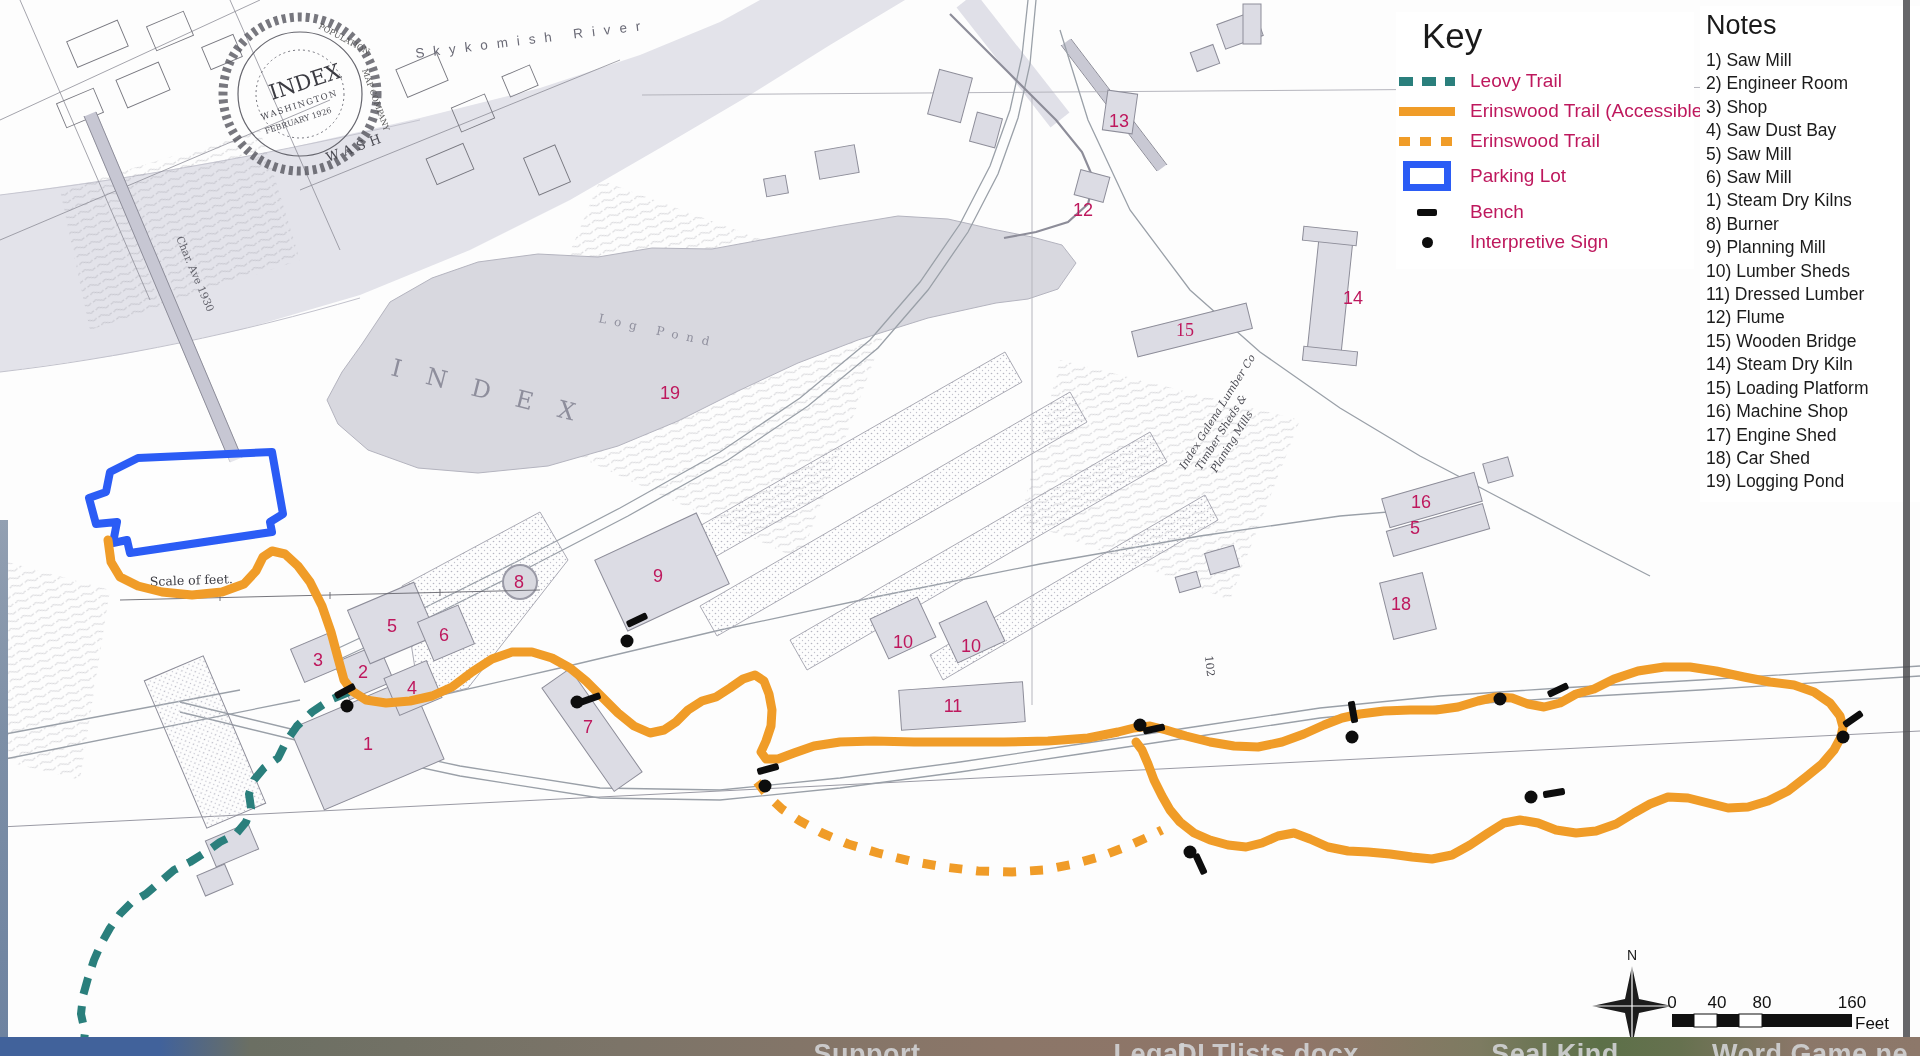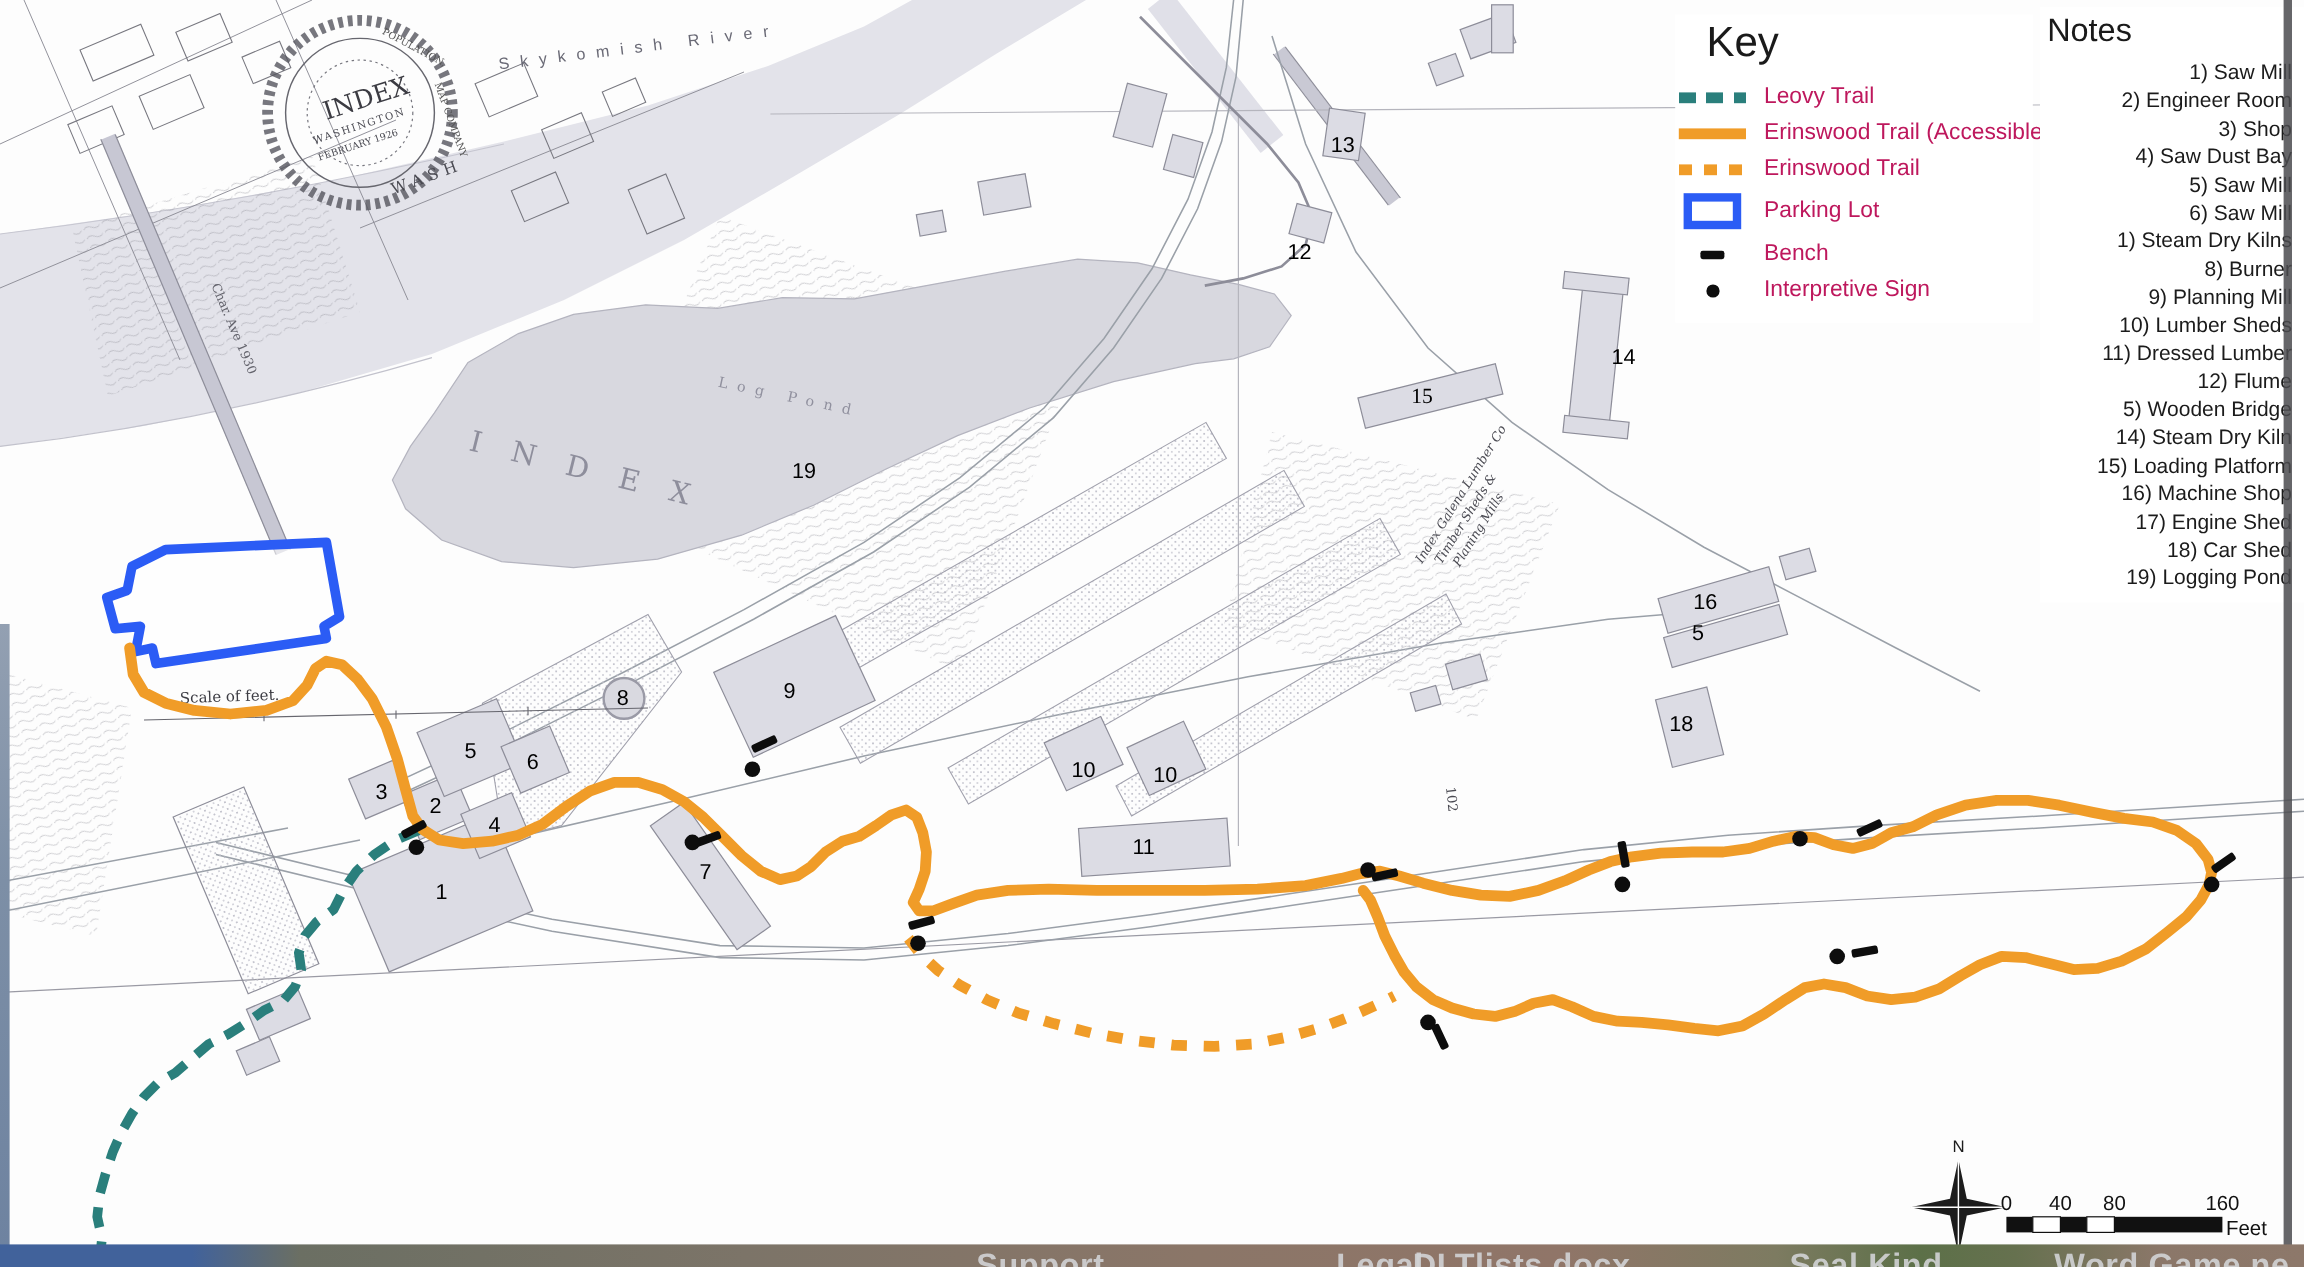--- a/index.html
+++ b/index.html
@@ -2,21 +2,21 @@
 <html><head>
 <meta charset="utf-8">
 <style>
   html,body{margin:0;padding:0;background:#ffffff;}
   body{width:1920px;height:1056px;overflow:hidden;position:relative;
        font-family:"Liberation Sans",sans-serif;}
   #stage{position:absolute;inset:0;width:1920px;height:1056px;background:#fdfdfd;}
   #map-svg{position:absolute;left:0;top:0;z-index:1;}
   #markers{position:absolute;inset:0;z-index:2;pointer-events:none;}
   .map-num{position:absolute;transform:translate(-50%,-50%);
-           font-size:18px;color:#000000;white-space:nowrap;}
+           font-size:18px;color:#be185d;white-space:nowrap;}
   .bench-marker{position:absolute;width:22px;height:7px;background:#0d0d0d;border-radius:2px;
                 transform:translate(-50%,-50%) rotate(var(--a,0deg));}
   .sign-marker{position:absolute;width:13px;height:13px;background:#0d0d0d;border-radius:50%;
                transform:translate(-50%,-50%);}
   
   #key-panel{position:absolute;left:1396px;top:12px;width:298px;z-index:3;background:#fff;padding:4px 0 10px 0;}
   #key-title{font-size:35px;color:#1a1a1a;margin:0 0 12px 26px;}
   .key-row{display:flex;align-items:center;height:26px;margin:0 0 4px 0;}
   .key-row[data-kind="parking-lot"]{height:36px;margin:3px 0 5px 0;}
   .swatch{flex:0 0 62px;display:flex;align-items:center;justify-content:center;height:100%;}
@@ -26,21 +26,21 @@
   .key-row[data-kind="erinswood-accessible"] .swatch::before{content:"";width:56px;height:9px;background:#f09c28;}
   .key-row[data-kind="erinswood"] .swatch::before{content:"";width:56px;height:9px;
       background:repeating-linear-gradient(90deg,#f09c28 0 11px,transparent 11px 21px);}
   .key-row[data-kind="parking-lot"] .swatch::before{content:"";width:34px;height:16px;
       border:7px solid #2b5cf5;background:#fff;}
   .key-row[data-kind="bench"] .swatch::before{content:"";width:20px;height:7px;background:#0d0d0d;border-radius:2px;}
   .key-row[data-kind="interpretive-sign"] .swatch::before{content:"";width:11px;height:11px;background:#0d0d0d;border-radius:50%;}
   
   #notes-panel{position:absolute;left:1700px;top:6px;width:204px;z-index:3;background:#fff;padding:4px 16px 8px 6px;}
   #notes-title{font-size:27px;color:#1a1a1a;margin:0 0 8px 0;}
-  .note-item{font-size:17.5px;line-height:23.4px;color:#1b1b1b;white-space:nowrap;text-align:right;}
+  .note-item{font-size:17.5px;line-height:23.4px;color:#1b1b1b;white-space:nowrap;}
   
   #right-edge{position:absolute;left:1903px;top:0;width:7px;height:1040px;background:#4b4b4f;opacity:.85;z-index:4;}
   #left-sliver{position:absolute;left:0;top:520px;width:8px;height:536px;z-index:4;
                background:linear-gradient(180deg,#93a0b2,#7d8fa6 40%,#6d82a0);}
   #taskbar-strip{position:absolute;left:0;top:1037px;width:1920px;height:19px;overflow:hidden;z-index:5;
      background:linear-gradient(90deg,#41629b 0,#41629b 160px,#6b6f63 250px,#7c7468 620px,
         #8b7668 1000px,#907568 1300px,#7d7b61 1480px,#5c7048 1600px,#66714f 1680px,#8b7769 1800px,#8d786a 100%);}
   .task-label{position:absolute;top:2px;transform:translateX(-50%);font-size:27px;font-weight:bold;
               color:#d2d3d5;opacity:.9;white-space:nowrap;letter-spacing:.5px;}
 </style>
@@ -316,21 +316,21 @@
       <div class="note-item">3) Shop</div>
       <div class="note-item">4) Saw Dust Bay</div>
       <div class="note-item">5) Saw Mill</div>
       <div class="note-item">6) Saw Mill</div>
       <div class="note-item">1) Steam Dry Kilns</div>
       <div class="note-item">8) Burner</div>
       <div class="note-item">9) Planning Mill</div>
       <div class="note-item">10) Lumber Sheds</div>
       <div class="note-item">11) Dressed Lumber</div>
       <div class="note-item">12) Flume</div>
-      <div class="note-item">5) Wooden Bridge</div>
+      <div class="note-item">15) Wooden Bridge</div>
       <div class="note-item">14) Steam Dry Kiln</div>
       <div class="note-item">15) Loading Platform</div>
       <div class="note-item">16) Machine Shop</div>
       <div class="note-item">17) Engine Shed</div>
       <div class="note-item">18) Car Shed</div>
       <div class="note-item">19) Logging Pond</div>
 </div>
 
 <div id="right-edge"></div>
 <div id="left-sliver"></div>

